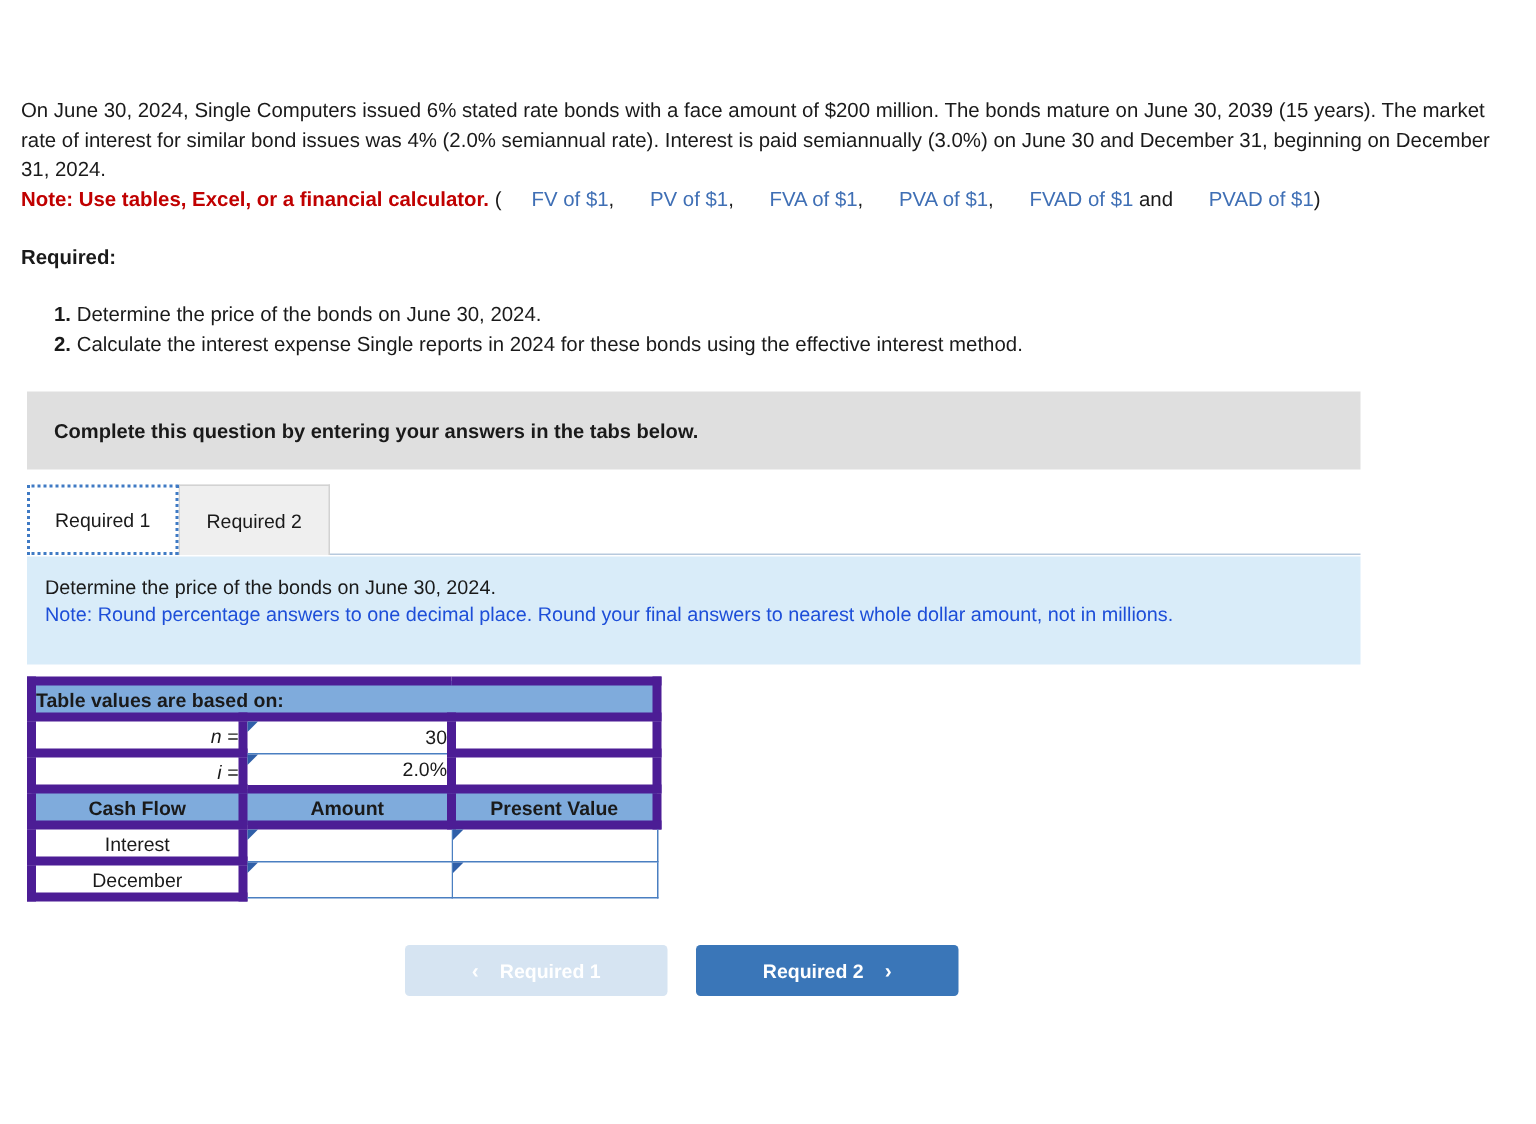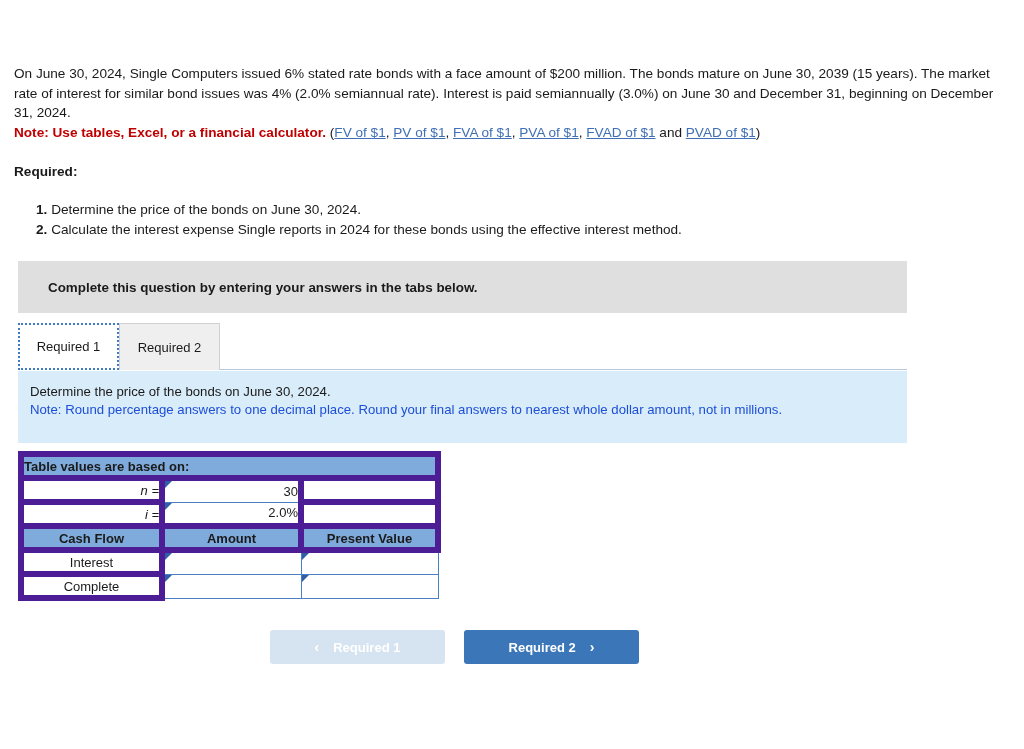--- a/index.html
+++ b/index.html
@@ -23,22 +23,22 @@
     color: #1a1a1a;
   }
   .stmt p { margin: 0; }
   .note-line { margin-top: 1px; }
   .note-strong {
     color: #c00000;
     font-weight: bold;
   }
   .lnk {
     color: #3f6fb5;
-    text-decoration: underline;
     cursor: pointer;
+    margin-left: 20px;
   }
   .paren { color: #1a1a1a; }
 
   
   .required-head {
     position: absolute;
     left: 14px; top: 164px;
     font-size: 13.6px;
     font-weight: bold;
     color: #1a1a1a;
@@ -55,21 +55,20 @@
   .req-num { font-weight: bold; }
 
   
   .banner {
     position: absolute;
     left: 18px; top: 261px;
     width: 889px; height: 52px;
     background: #dfdfdf;
     display: flex;
     align-items: center;
-    padding-left: 12px;
   }
   .banner-text {
     margin-left: 18px;
     font-size: 13.4px;
     font-weight: bold;
     color: #1a1a1a;
   }
 
   
   .tabstrip {
@@ -290,21 +289,21 @@
         <td class="c-label hdr-col">Cash Flow</td>
         <td class="c-amount hdr-col">Amount</td>
         <td class="c-pv hdr-col">Present Value</td>
       </tr>
       <tr>
         <td class="c-label lbl-left">Interest</td>
         <td class="c-amount inp"></td>
         <td class="c-pv inp"></td>
       </tr>
       <tr>
-        <td class="c-label lbl-left">Complete</td>
+        <td class="c-label lbl-left">December</td>
         <td class="c-amount inp"></td>
         <td class="c-pv inp"></td>
       </tr>
     </tbody>
   </table>
 
   <div class="nav">
     <button class="btn btn-prev">
       <span class="chev">‹</span>
       <span>Required 1</span>

